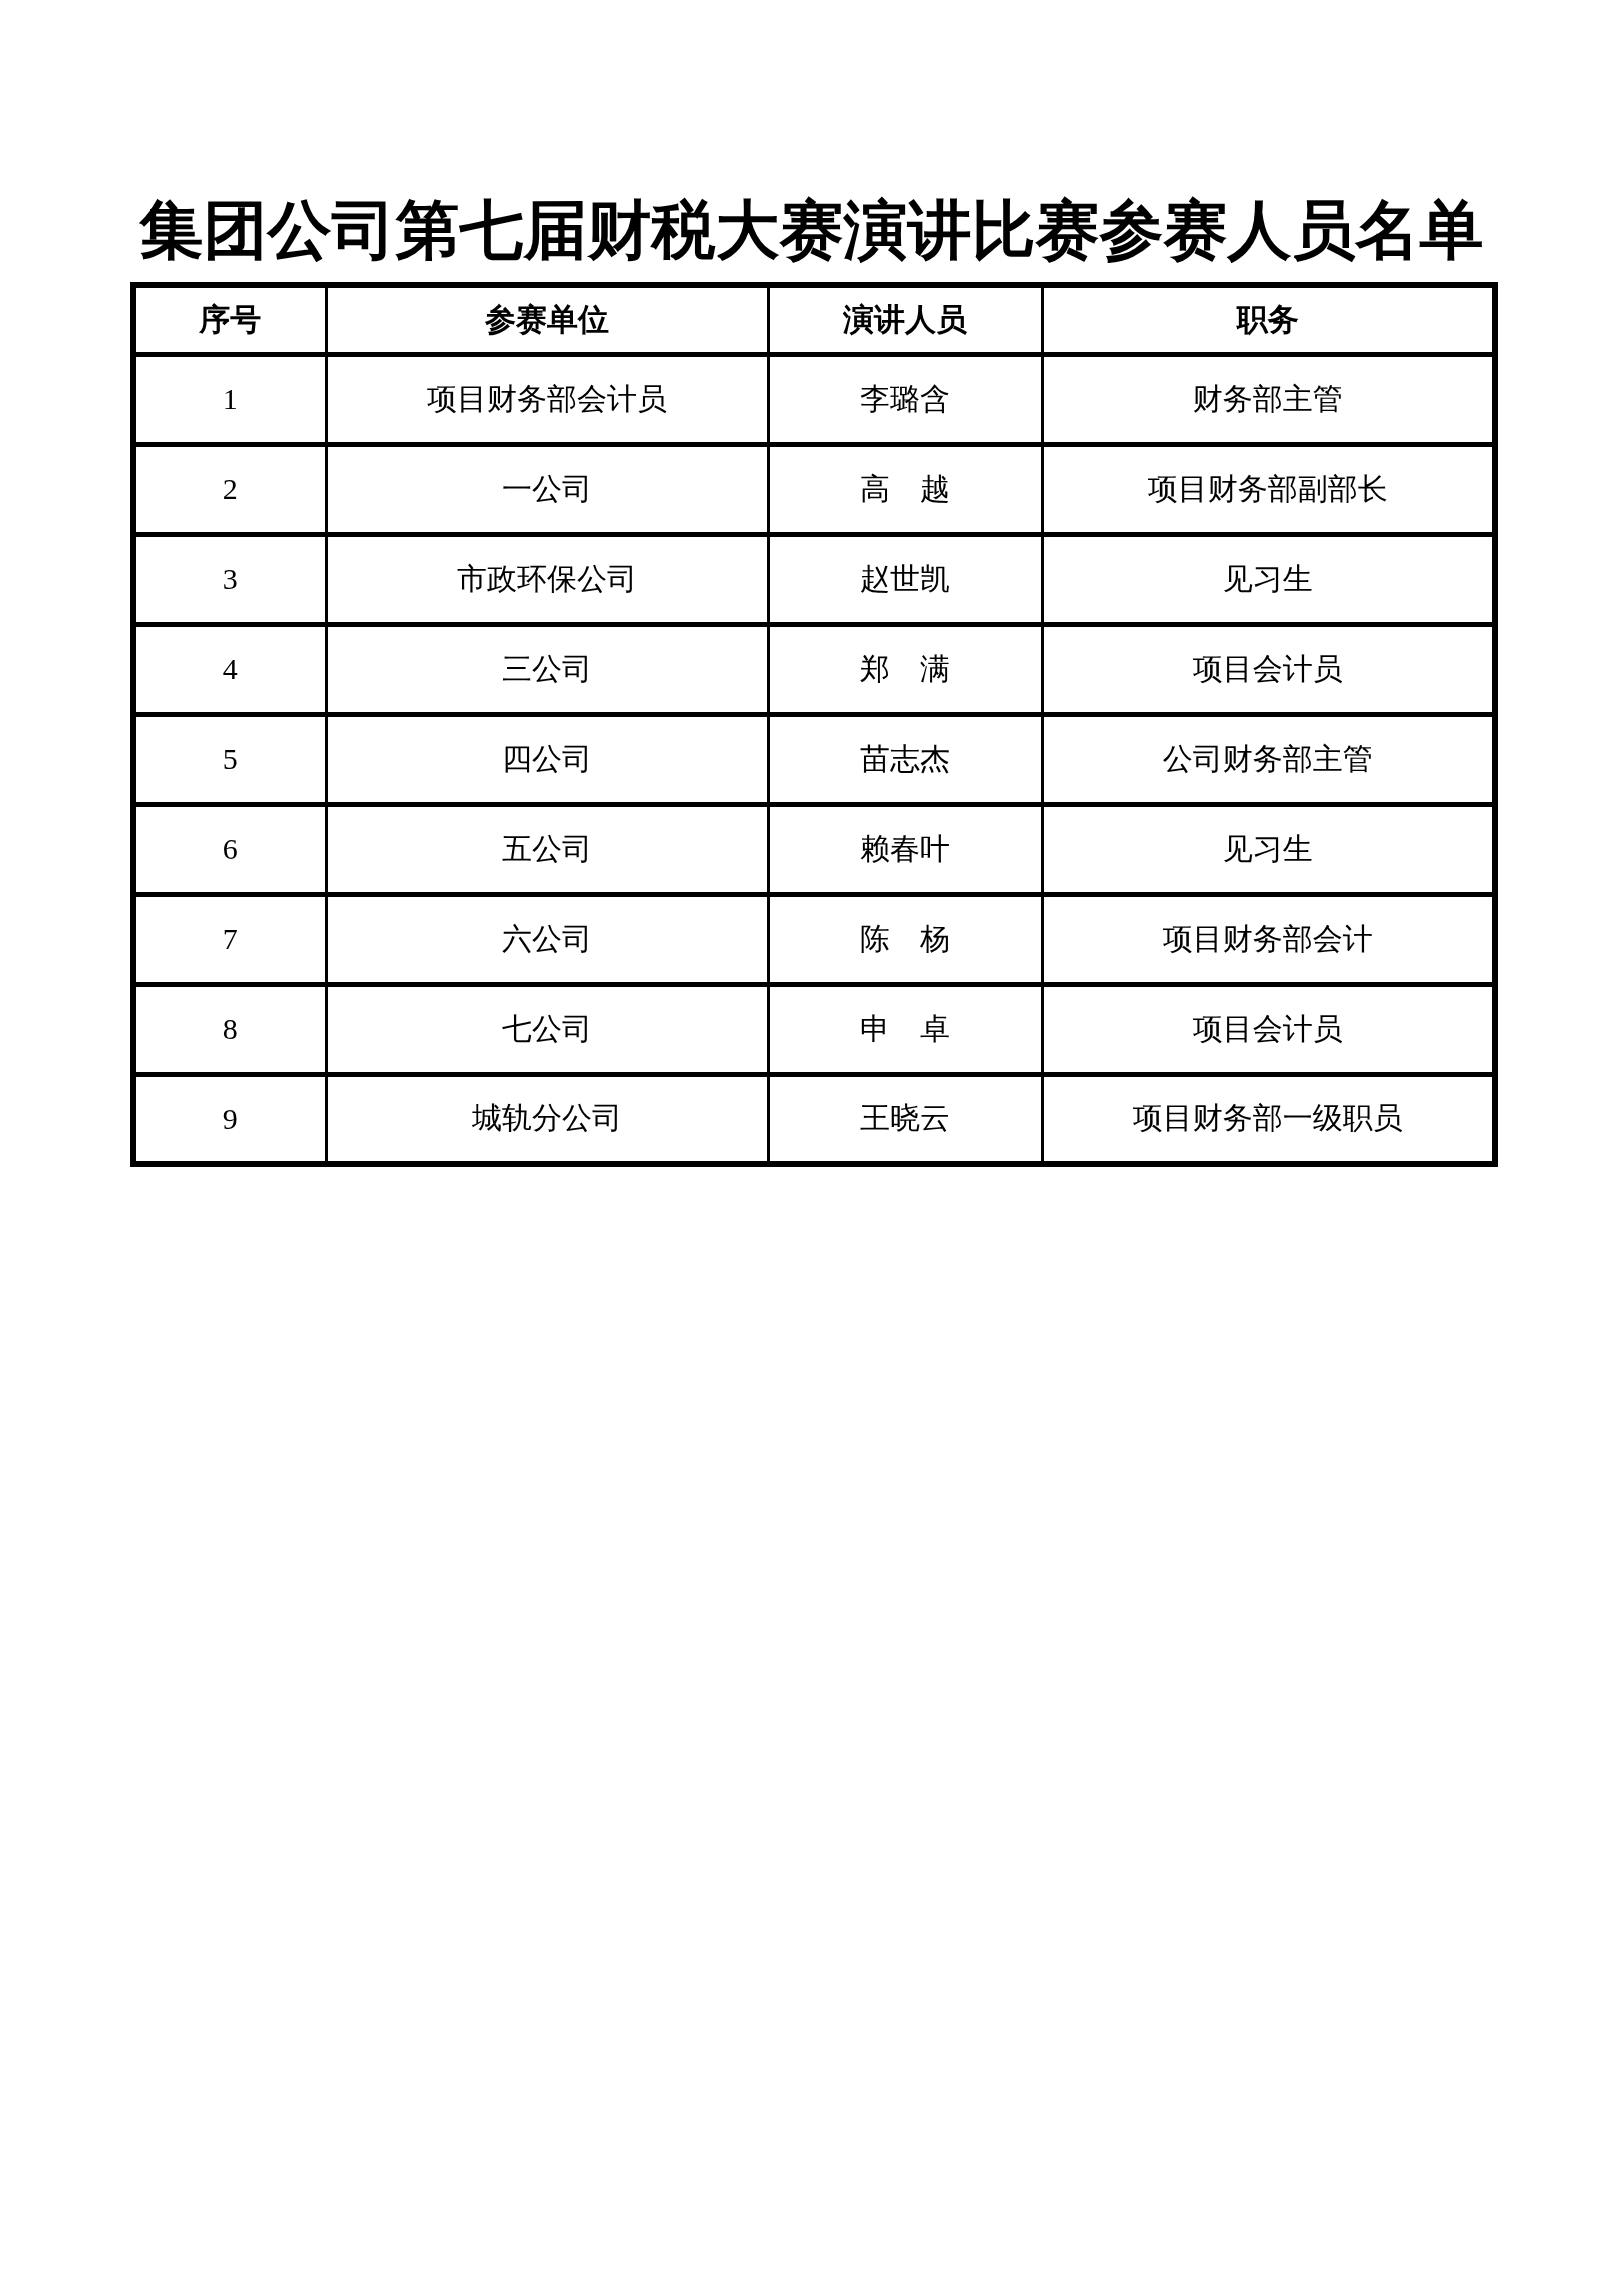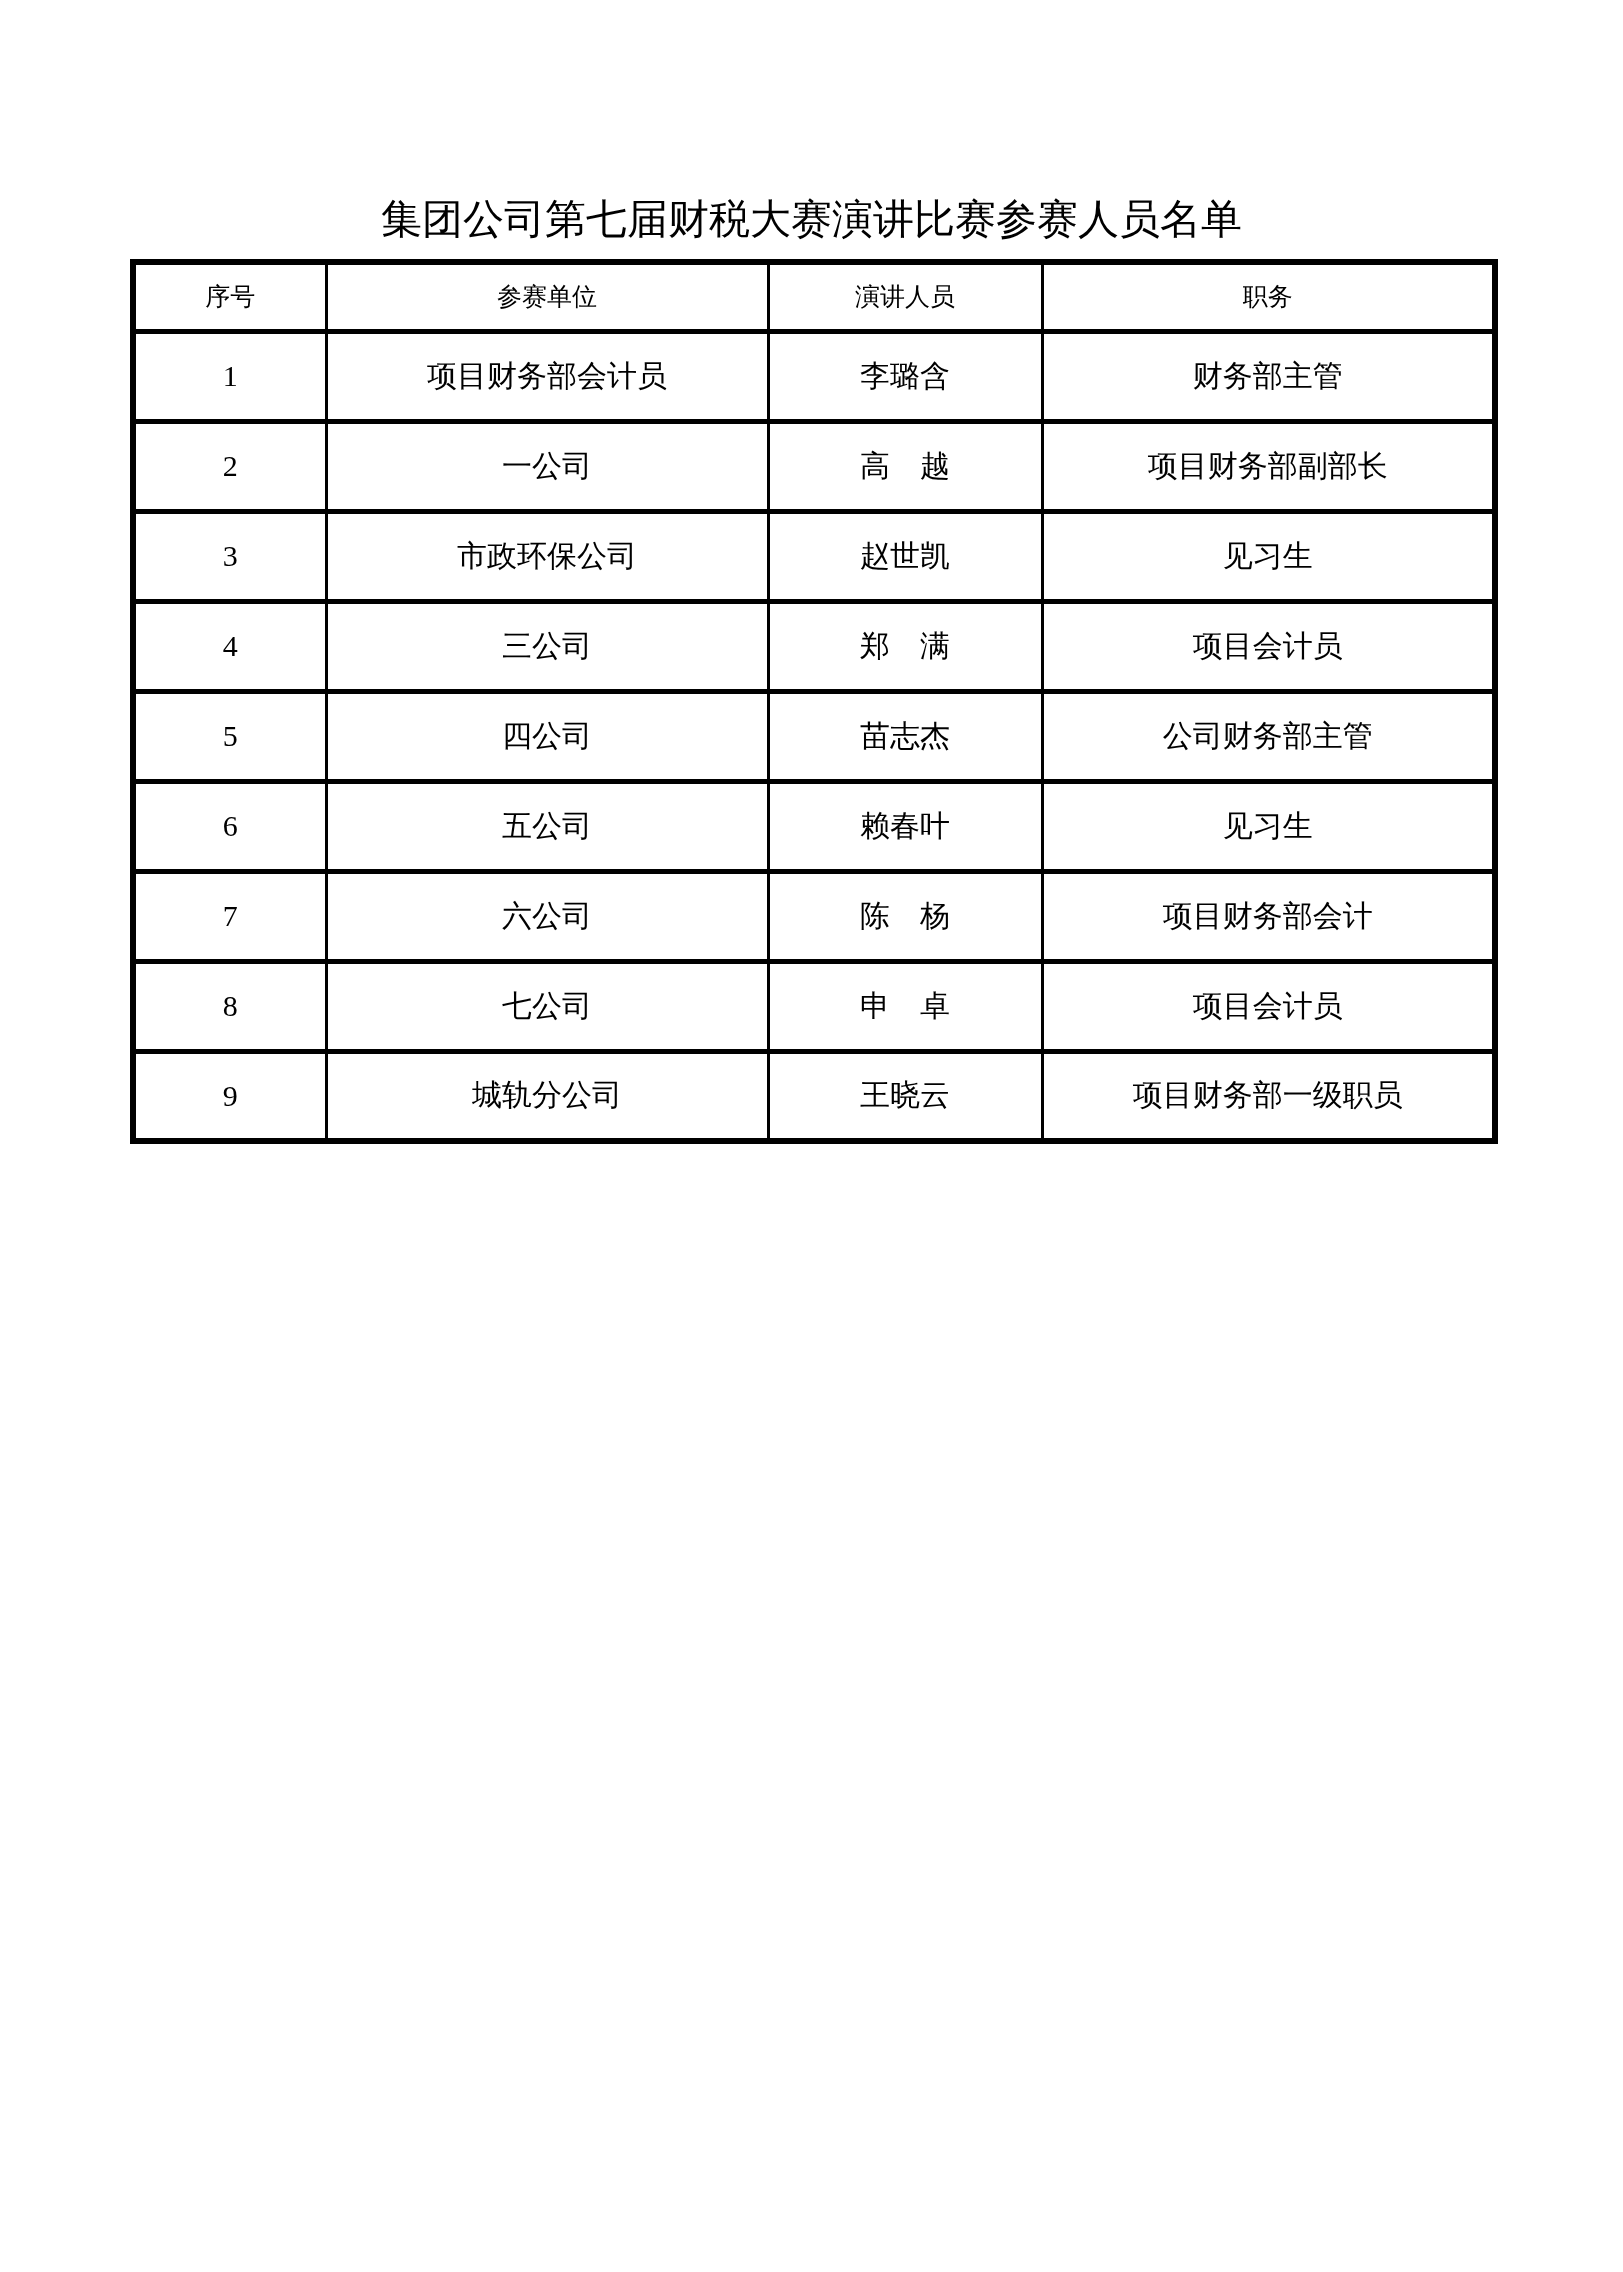--- a/index.html
+++ b/index.html
@@ -9,22 +9,22 @@
   body {
     width: 1623px;
     height: 2296px;
     position: relative;
     color: #000000;
     font-family: "Liberation Serif", "DejaVu Serif", serif;
   }
   .page-title {
     padding-top: 199px;
     text-align: center;
-    font-size: 41px;
-    font-weight: 400;
+    font-size: 64px;
+    font-weight: 700;
     line-height: 1;
     letter-spacing: 0;
     white-space: nowrap;
   }
   table.roster {
     border-collapse: collapse;
     table-layout: fixed;
     margin: 19px 0 0 130px;
     width: 1362px;
     border: 6.4px solid #000000;
@@ -34,22 +34,22 @@
     border-right: 3.6px solid #000000;
     border-top: 5.5px solid #000000;
     border-bottom: 5.5px solid #000000;
     text-align: center;
     vertical-align: middle;
     overflow: hidden;
     white-space: nowrap;
   }
   th {
     height: 69px;
-    font-size: 25px;
-    font-weight: 400;
+    font-size: 31px;
+    font-weight: 700;
   }
   td {
     height: 90px;
     font-size: 30px;
     font-weight: 400;
   }
   col.c-no     { width: 193px; }
   col.c-unit   { width: 442px; }
   col.c-speaker{ width: 274px; }
   col.c-pos    { width: 453px; }

